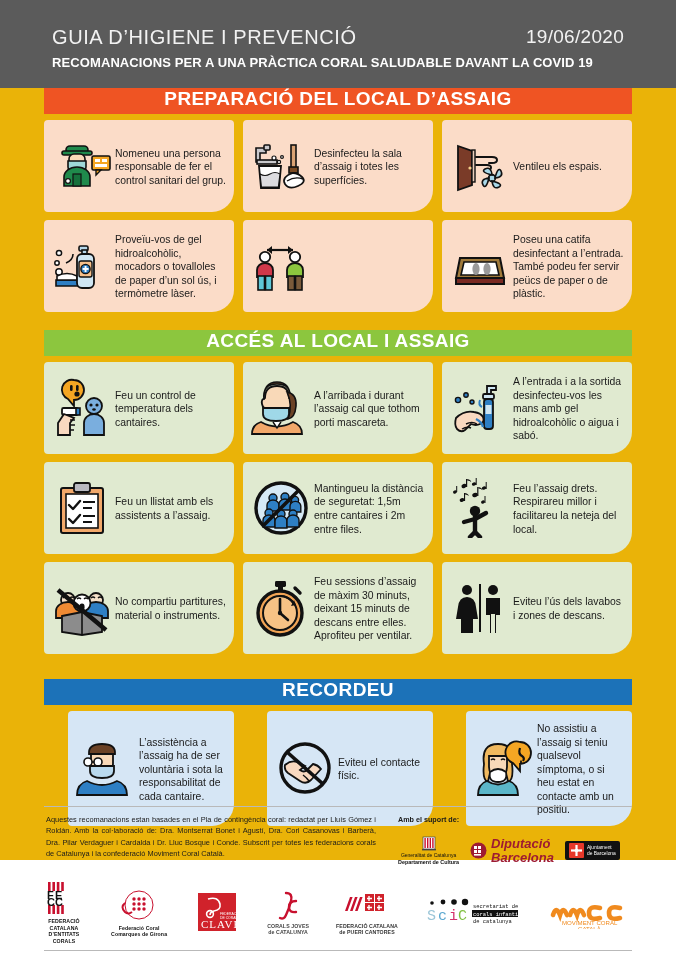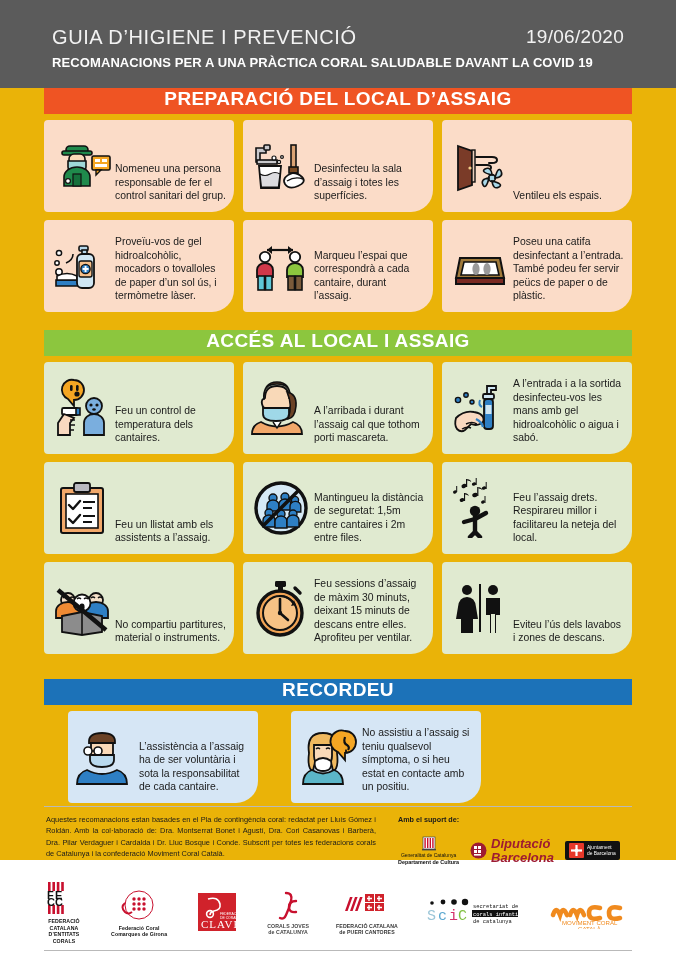--- a/index.html
+++ b/index.html
@@ -39,21 +39,21 @@
   }
   .banner.orange{background:#ef5423;}
   .banner.green{background:#8cc63e;}
   .banner.blue{background:#1c72b8;}
 
   
   .grid{position:absolute;left:44px;width:588px;}
   .row{display:flex;gap:9px;margin-bottom:8px;}
   .card{
     width:190px;box-sizing:border-box;
-    display:flex;align-items:flex-end;
+    display:flex;align-items:center;
     padding:9px 8px 9px 7px;
     border-radius:4px 4px 22px 4px;
     min-height:92px;
   }
   .card.orange{background:#fbdcc8;}
   .card.green{background:#e0ead0;}
   .card.blue{background:#d6e6f5;margin-left:24px;}
 
   .card .ico{
     flex:0 0 62px;width:62px;height:74px;
@@ -189,21 +189,20 @@
             <circle cx="14" cy="21" r="5.2" fill="#fff" stroke="#111" stroke-width="1.8"></circle>
             <path d="M6 41 v-7 a8 7 0 0 1 16 0 v7 z" fill="#d0384a" stroke="#111" stroke-width="1.8"></path>
             <rect x="7" y="40" width="6.5" height="14" fill="#5ec8d8" stroke="#111" stroke-width="1.6"></rect>
             <rect x="14.5" y="40" width="6.5" height="14" fill="#5ec8d8" stroke="#111" stroke-width="1.6"></rect>
             <circle cx="44" cy="21" r="5.2" fill="#fff" stroke="#111" stroke-width="1.8"></circle>
             <path d="M36 41 v-7 a8 7 0 0 1 16 0 v7 z" fill="#8cc63e" stroke="#111" stroke-width="1.8"></path>
             <rect x="37" y="40" width="6.5" height="14" fill="#7a5a3a" stroke="#111" stroke-width="1.6"></rect>
             <rect x="44.5" y="40" width="6.5" height="14" fill="#7a5a3a" stroke="#111" stroke-width="1.6"></rect>
           </svg>
         </div>
-        <div class="txt">Marqueu l’espai que correspondrà a cada cantaire, durant l’assaig.</div>
       </div>
 
       <div class="card orange">
         <div class="ico">
           <svg width="60" height="60" viewBox="0 0 60 60">
             <path d="M10 22 l40 0 l4 20 l-48 0 z" fill="#a07a3a" stroke="#111" stroke-width="2"></path>
             <path d="M14 26 l32 0 l3 13 l-38 0 z" fill="#ffffff" stroke="#111" stroke-width="1.6"></path>
             <path d="M6 42 h48 v6 h-48 z" fill="#7a2a22" stroke="#111" stroke-width="2"></path>
             <ellipse cx="26" cy="33" rx="3.6" ry="6" fill="#9a9a9a"></ellipse>
             <ellipse cx="37" cy="33" rx="3.6" ry="6" fill="#9a9a9a"></ellipse>
@@ -419,20 +418,32 @@
             <circle cx="12" cy="24" r="4" fill="#fff" stroke="#111" stroke-width="1.6"></circle>
             <circle cx="22" cy="24" r="4" fill="#fff" stroke="#111" stroke-width="1.6"></circle>
             <path d="M16 24 h2" stroke="#111" stroke-width="1.4"></path>
             <path d="M14 28 h24 v5 q0 7 -12 7 q-12 0 -12 -7 z" fill="#b9d9ee" stroke="#111" stroke-width="1.8"></path>
             <path d="M11 43 q15 8 30 0 q10 3 10 14 h-50 q0 -11 10 -14 z" fill="#2e7fc4" stroke="#111" stroke-width="1.8"></path>
           </svg>
         </div>
         <div class="txt">L’assistència a l’assaig ha de ser voluntària i sota la responsabilitat de cada cantaire.</div>
       </div>
 
+      <div class="card blue">
+        <div class="ico">
+          <svg width="60" height="60" viewBox="0 0 60 60">
+            <circle cx="30" cy="30" r="24" fill="none" stroke="#111" stroke-width="3.4"></circle>
+            <path d="M10 27 q6 -5 12 -3 l8 4 l-5 4 q4 3 7 0 l6 -6 q5 1 8 5 l-10 11 q-5 5 -11 1 l-12 -8 q-4 -3 -3 -8 z" fill="#f9d9c0" stroke="#111" stroke-width="1.8"></path>
+            <path d="M33 33 q4 3 7 6" fill="none" stroke="#111" stroke-width="1.4"></path>
+            <path d="M28 37 q4 3 6 6" fill="none" stroke="#111" stroke-width="1.4"></path>
+            <path d="M12 14 L48 46" stroke="#111" stroke-width="3.6"></path>
+          </svg>
+        </div>
+        <div class="txt">Eviteu el contacte físic.</div>
+      </div>
 
       <div class="card blue">
         <div class="ico">
           <svg width="60" height="60" viewBox="0 0 60 60">
             <path d="M10 26 q-3 -20 14 -20 q17 0 14 20 q2 16 -4 18 q-2 -14 -10 -14 q-8 0 -10 14 q-6 -2 -4 -18 z" fill="#f0b95f" stroke="#111" stroke-width="1.8"></path>
             <path d="M15 18 h18 v11 q0 9 -9 9 q-9 0 -9 -9 z" fill="#f9d9b8" stroke="#111" stroke-width="1.8"></path>
             <path d="M17 22 q2 -2 4 0 M27 22 q2 -2 4 0" stroke="#111" stroke-width="1.4" fill="none"></path>
             <path d="M13 43 q11 7 22 0 q9 3 9 14 h-40 q0 -11 9 -14 z" fill="#5bb6c9" stroke="#111" stroke-width="1.8"></path>
             <path d="M16 34 q8 -6 16 0 q2 10 -8 10 q-10 0 -8 -10 z" fill="#fff" stroke="#111" stroke-width="1.8"></path>
             <path d="M36 4 a11 11 0 0 1 0 22 l-0 7 l-7 -8 a11 11 0 0 1 7 -21 z" fill="#f5a623" stroke="#111" stroke-width="1.8" transform="translate(10,0)"></path>

